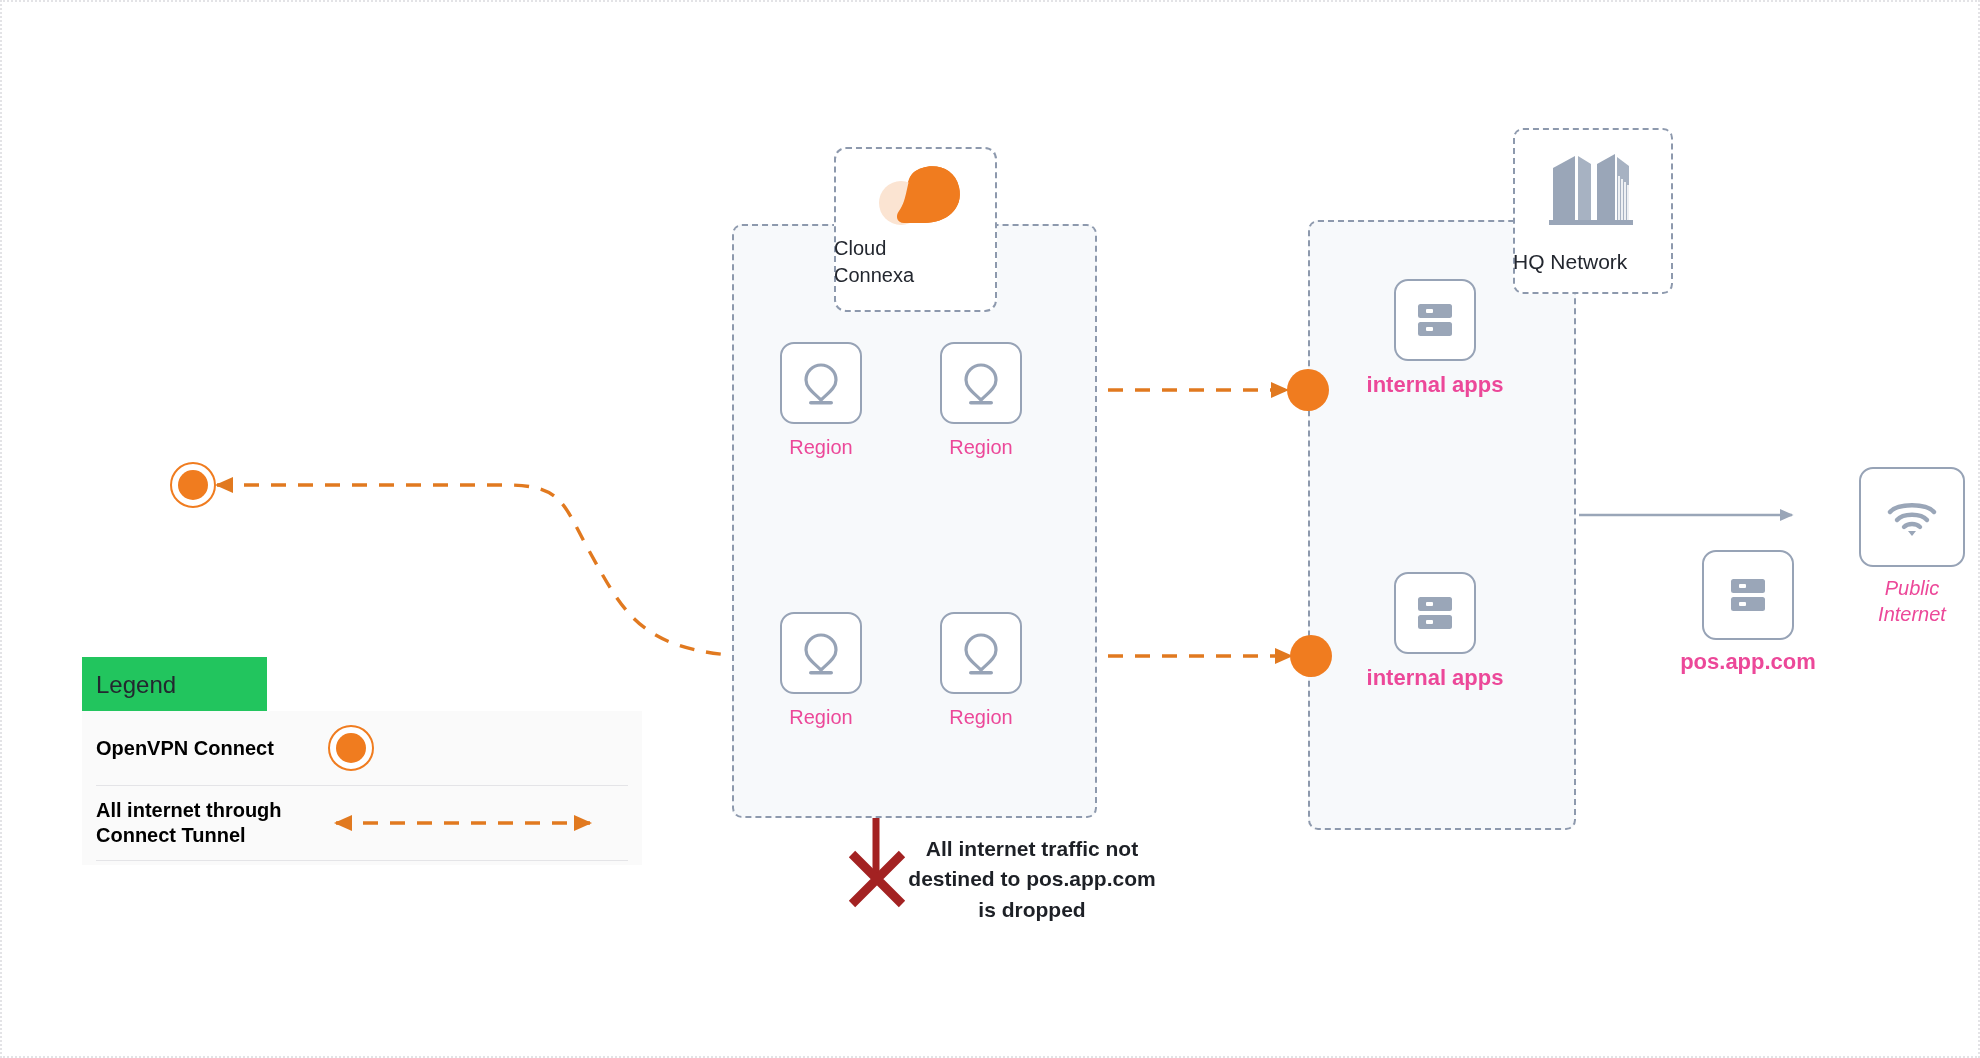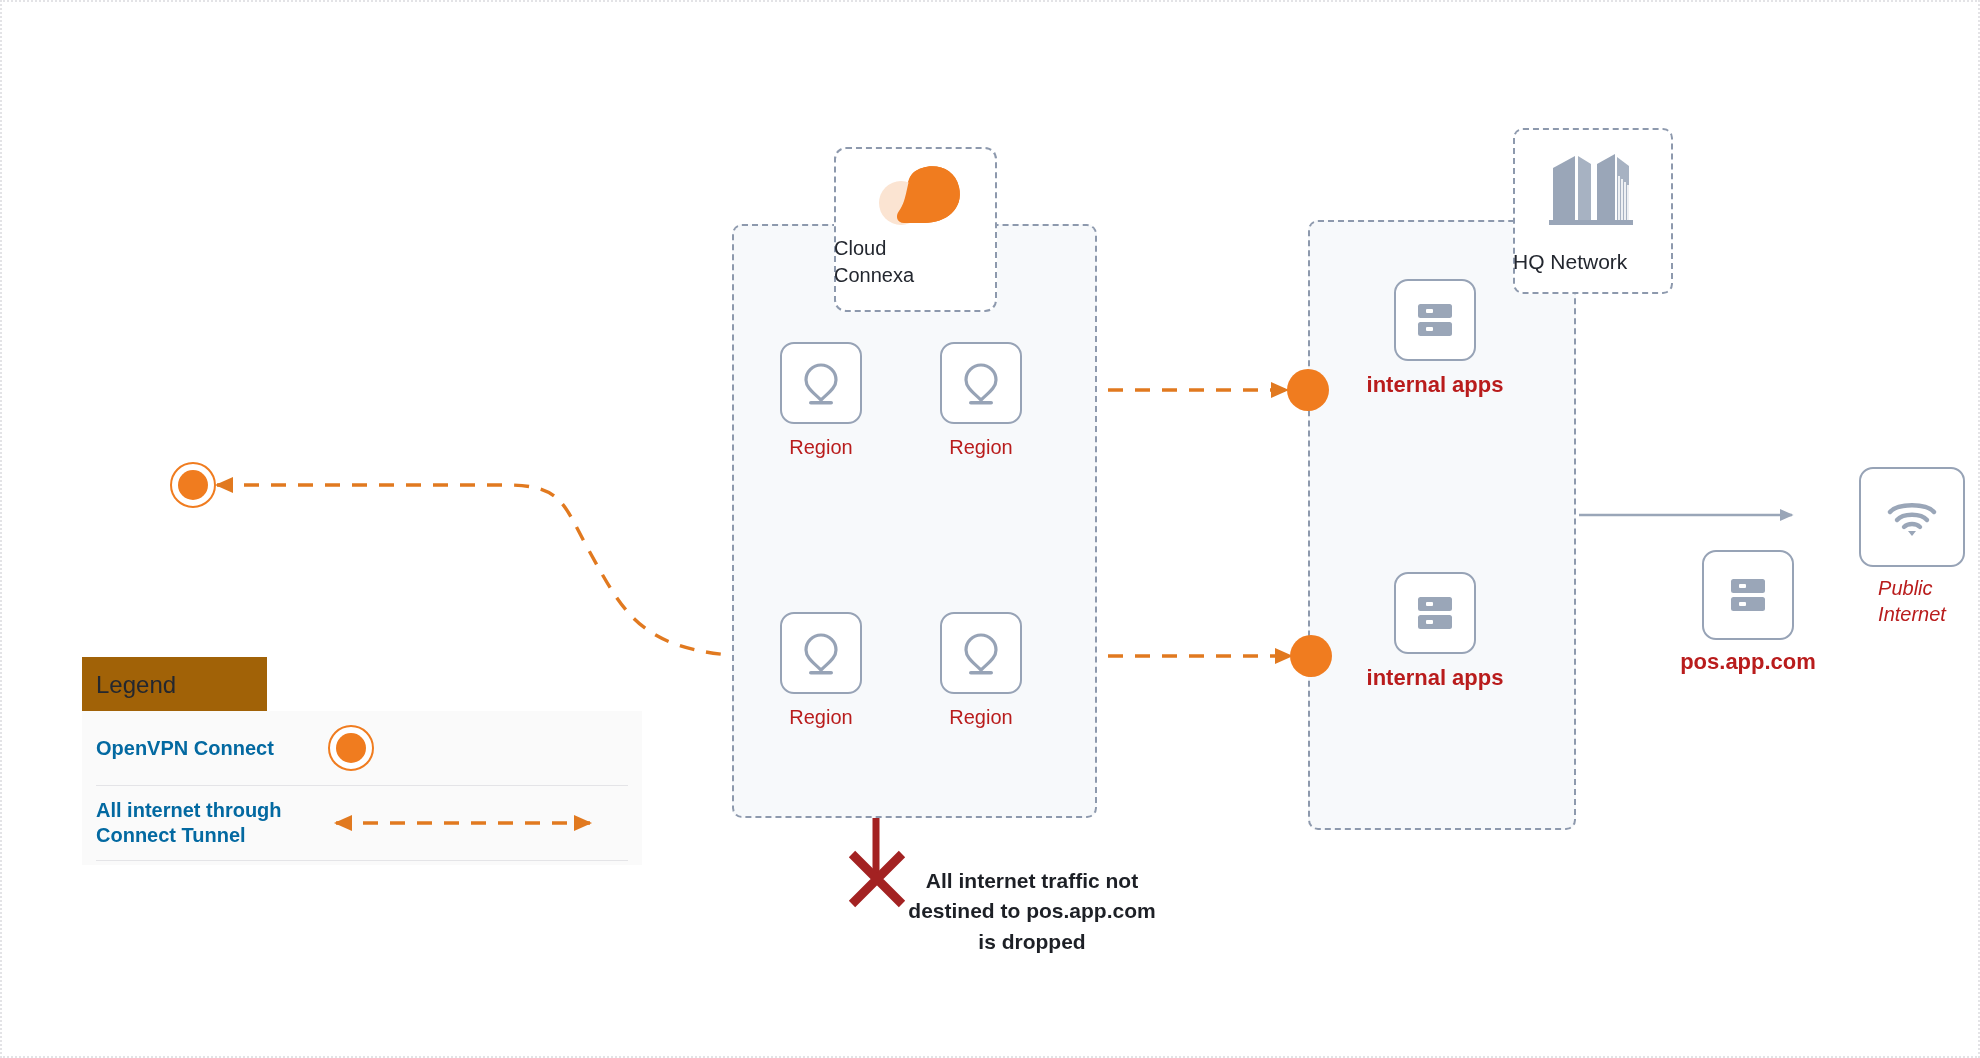--- a/index.html
+++ b/index.html
@@ -19,22 +19,22 @@
 
   
   .node{position:absolute;}
   .card{
     width:82px;height:82px;border:2px solid #97a3b6;border-radius:14px;
     background:#ffffff;box-sizing:border-box;
     display:flex;align-items:center;justify-content:center;
   }
   .node-label{
     position:absolute;left:50%;transform:translateX(-50%);
-    top:92px;white-space:nowrap;text-align:left;
-    font-size:20px;color:#b91c1c;line-height:1.3;
+    top:92px;white-space:nowrap;text-align:center;
+    font-size:20px;color:#ec4899;line-height:1.3;
   }
   .node-label.bold{font-weight:bold;font-size:22px;}
   .node-label.narrow{white-space:normal;width:170px;}
 
   
   #cloud-connexa{position:absolute;left:832px;top:145px;width:163px;height:165px;}
   #cloud-connexa .cc-box{
     position:absolute;inset:0;border:2px dashed #8d99ad;border-radius:12px;
     background:#ffffff;box-sizing:border-box;
   }
@@ -51,36 +51,36 @@
   .vpn-badge{
     position:absolute;width:46px;height:46px;border-radius:50%;
     background:#ffffff;border:2px solid #f07c1f;box-sizing:border-box;
     display:flex;align-items:center;justify-content:center;
   }
   .vpn-badge i{display:block;width:30px;height:30px;border-radius:50%;background:#f07c1f;}
 
   
   #legend{position:absolute;left:80px;top:655px;width:560px;}
   #legend .lg-head{
-    width:185px;background:#a16207;padding:14px 0 12px 14px;box-sizing:border-box;
+    width:185px;background:#22c55e;padding:14px 0 12px 14px;box-sizing:border-box;
   }
   #legend .lg-head span{font-size:24px;color:#23272f;}
   #legend .lg-body{background:#fafafa;padding:0 14px 4px 14px;}
   #legend .lg-row{
     display:flex;align-items:center;justify-content:space-between;
     border-bottom:1px solid #e4e4e7;min-height:62px;padding:6px 0;
   }
-  #legend .lg-row .lg-label{font-size:20px;font-weight:bold;color:#0369a1;line-height:1.25;}
+  #legend .lg-row .lg-label{font-size:20px;font-weight:bold;color:#000000;line-height:1.25;}
   #legend .lg-row .lg-art{width:300px;display:flex;align-items:center;justify-content:flex-start;}
   #legend .lg-art.center{justify-content:flex-start;padding-left:22px;}
 
   
   #drop-note{
     position:absolute;left:905px;top:832px;width:250px;text-align:center;
-    font-size:21px;font-weight:bold;color:#1d2026;line-height:1.45;margin-top:32px;
+    font-size:21px;font-weight:bold;color:#1d2026;line-height:1.45;
   }
 </style>
 </head>
 <body>
 
 <div id="canvas">
 
   <svg id="wires" viewBox="0 0 1980 1058" xmlns="http://www.w3.org/2000/svg">
     <defs>
       <marker id="arrow-orange-end" viewBox="0 0 10 10" refX="8" refY="5" markerWidth="6" markerHeight="6" orient="auto-start-reverse">

